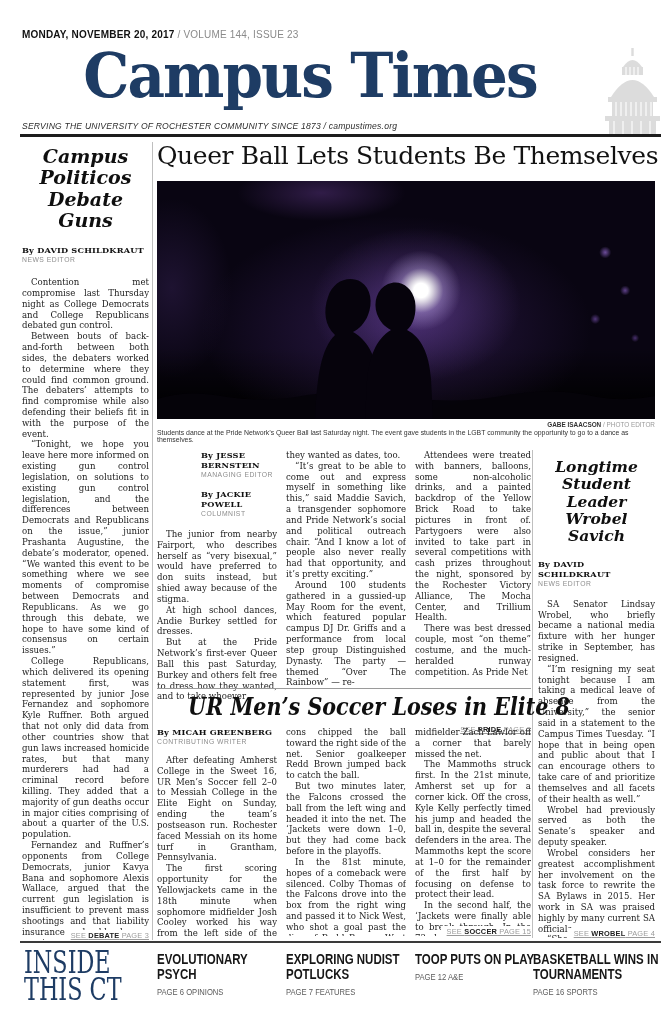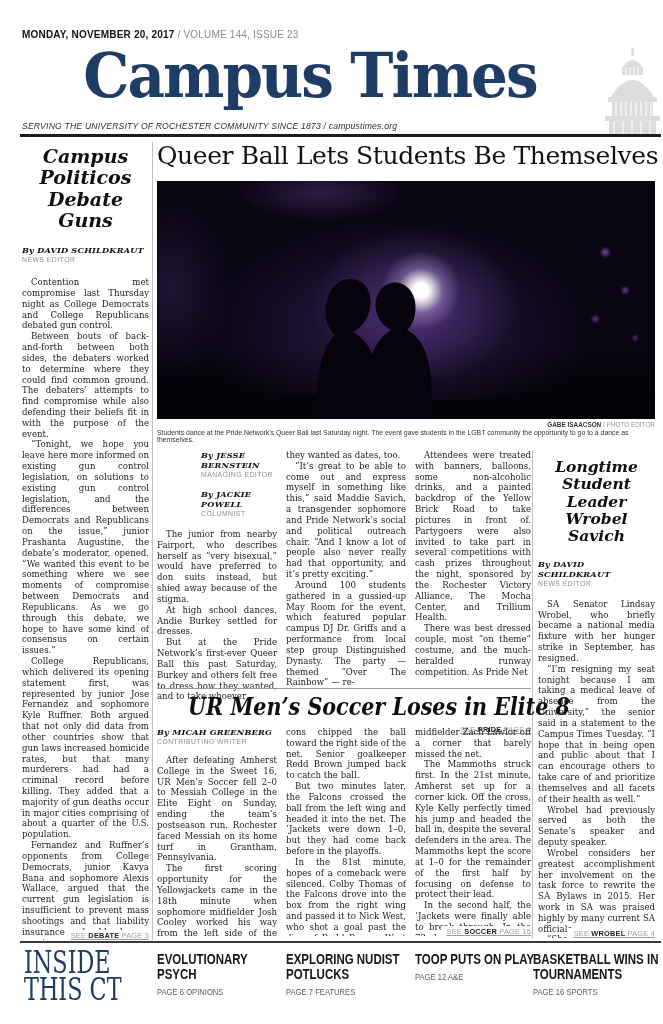--- a/index.html
+++ b/index.html
@@ -29,21 +29,21 @@
   .mast-rule { left:20px; top:134px; width:641px; height:3px; background:#1d1d1d; }
   .dome { right:1px; top:48px; opacity:.95; }
 
   
   .vrule { width:1px; background:#bfbfbf; }
   .hrule-thin { height:1px; background:#9a9a9a; }
   .bottom-rule { left:20px; top:941px; width:641px; height:2px; background:#3a3a3a; }
 
   
   .headline-it { font-weight:bold; font-style:italic; text-align:center; line-height:1.12; color:#0f0f0f; }
-  .byline-name { font-weight:bold; font-size:8.2px; letter-spacing:.2px; color:#111;font-style:italic; }
+  .byline-name { font-weight:bold; font-size:8.2px; letter-spacing:.2px; color:#111; }
   .byline-role { font-family:"Liberation Sans",sans-serif; font-size:6.8px; color:#8d8d8d; letter-spacing:.5px; margin-top:1px; }
   .bodytext p { font-size:8.6px; line-height:1.26; text-align:justify; color:#1c1c1c; margin:0; }
   .bodytext p.ind { text-indent:9px; }
   .colbox { overflow:hidden; }
   .jump {
     position:absolute; right:0; bottom:0; background:#fff; padding:1px 0 0 6px;
     font-family:"Liberation Sans",sans-serif; font-size:7.4px; color:#9a9a9a; letter-spacing:.2px;text-decoration:underline;
   }
   .jump .jw { font-weight:bold; color:#222; }
 

